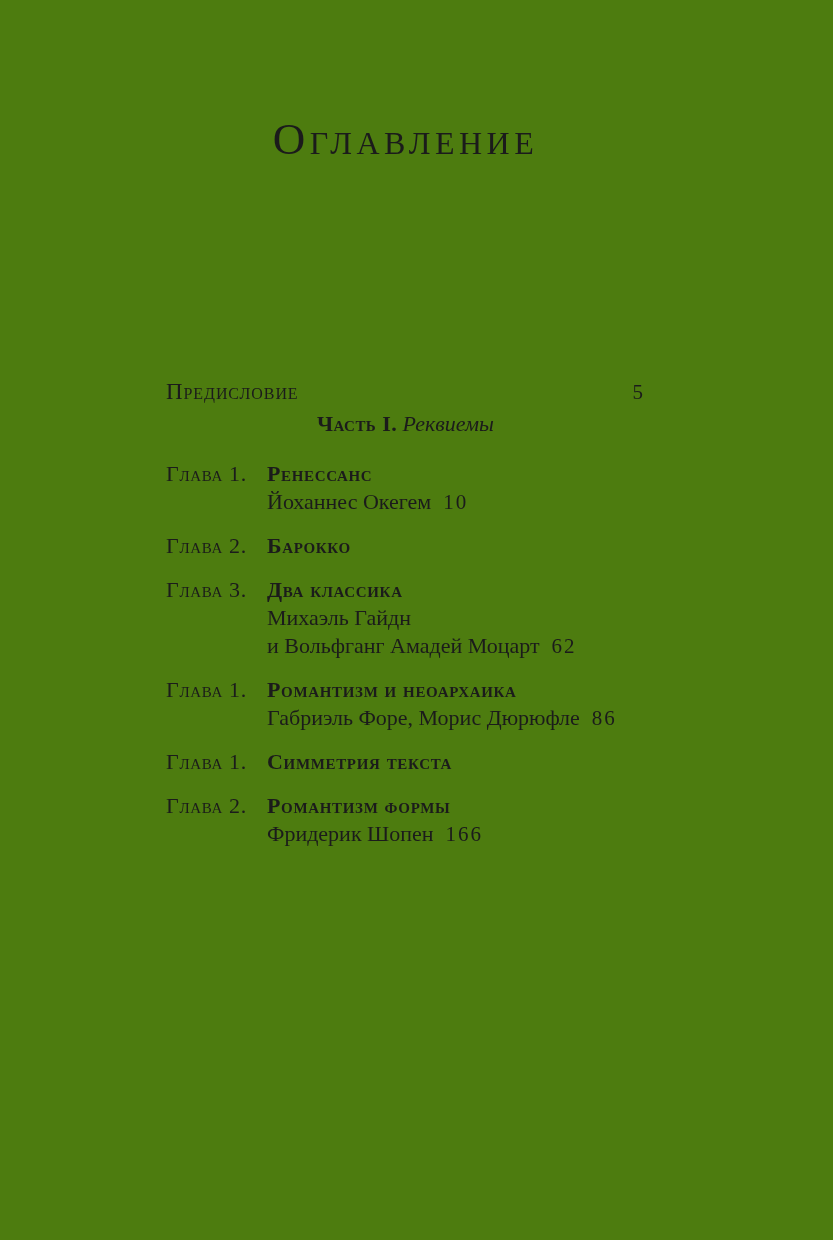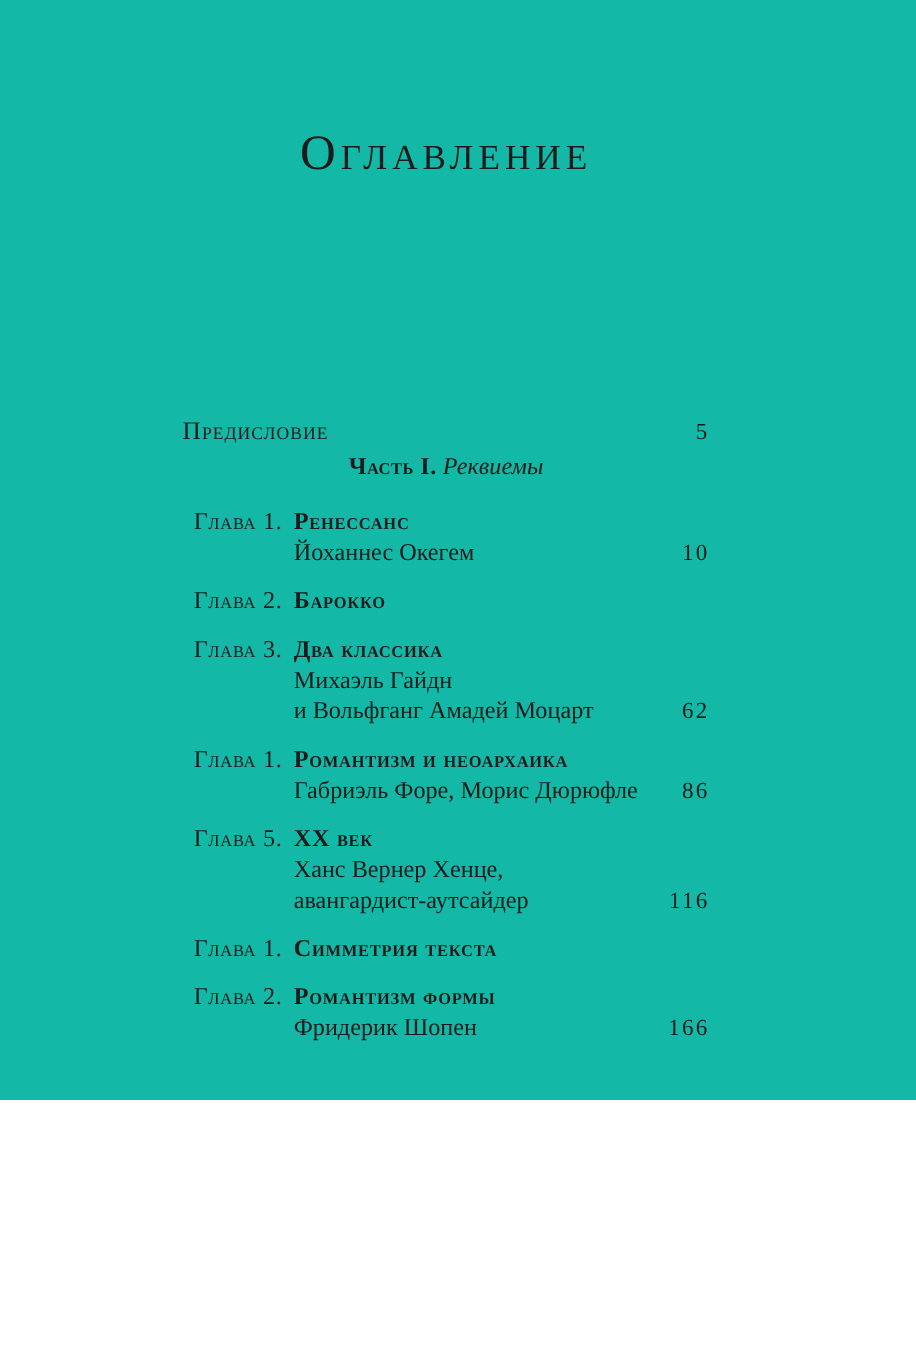--- a/index.html
+++ b/index.html
@@ -3,22 +3,22 @@
 <meta charset="utf-8">
 <style>
   html, body {
     margin: 0;
     padding: 0;
     background: #ffffff;
   }
   .page {
     position: relative;
     width: 833px;
-    height: 1000px;
-    background: #14b8a6;
+    height: 1240px;
+    background: #4d7c0f;
     color: #1b1b1b;
     font-family: "Liberation Serif", serif;
     overflow: hidden;
     box-sizing: border-box;
   }
   .content {
     padding-left: 166px;
     width: 479px;
   }
 
@@ -73,37 +73,35 @@
     align-items: flex-start;
     font-size: 22px;
     line-height: 28px;
     margin-bottom: 16px;
   }
   .chapter-label {
     flex: none;
     width: 101px;
     font-variant: small-caps;
     letter-spacing: 0.03em;
-    text-align: center;
   }
   .chapter-body {
     flex: 1;
     min-width: 0;
   }
   .chapter-title {
     font-weight: 700;
     font-variant: small-caps;
     letter-spacing: 0.03em;
   }
   .sub-line {
     font-weight: 400;
   }
   .sub-last {
     display: flex;
-    justify-content: space-between;
     align-items: baseline;
   }
   .pagenum {
     font-size: 21px;
     letter-spacing: 2px;
     font-variant-numeric: oldstyle-nums;
     padding-left: 12px;
   }
 </style>
 </head>
@@ -158,31 +156,20 @@
       <div class="chapter-label">Глава 1.</div>
       <div class="chapter-body">
         <div class="chapter-title">Романтизм и неоархаика</div>
         <div class="sub-line sub-last">
           <span>Габриэль Форе, Морис Дюрюфле</span>
           <span class="pagenum">86</span>
         </div>
       </div>
     </div>
 
-    <div class="chapter">
-      <div class="chapter-label">Глава 5.</div>
-      <div class="chapter-body">
-        <div class="chapter-title">XX век</div>
-        <div class="sub-line">Ханс Вернер Хенце,</div>
-        <div class="sub-line sub-last">
-          <span>авангардист-аутсайдер</span>
-          <span class="pagenum">116</span>
-        </div>
-      </div>
-    </div>
 
 
     <div class="chapter">
       <div class="chapter-label">Глава 1.</div>
       <div class="chapter-body">
         <div class="chapter-title">Симметрия текста</div>
       </div>
     </div>
 
     <div class="chapter">

